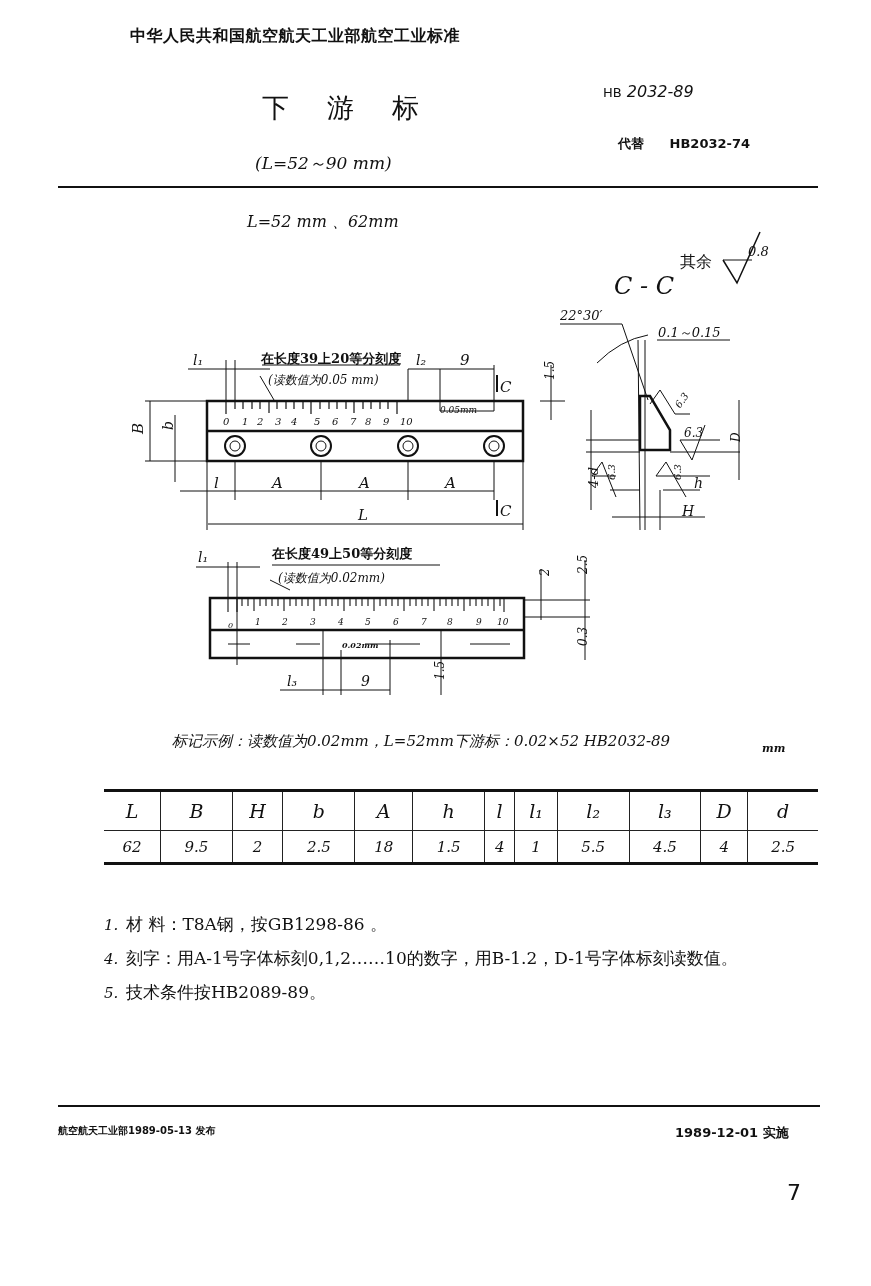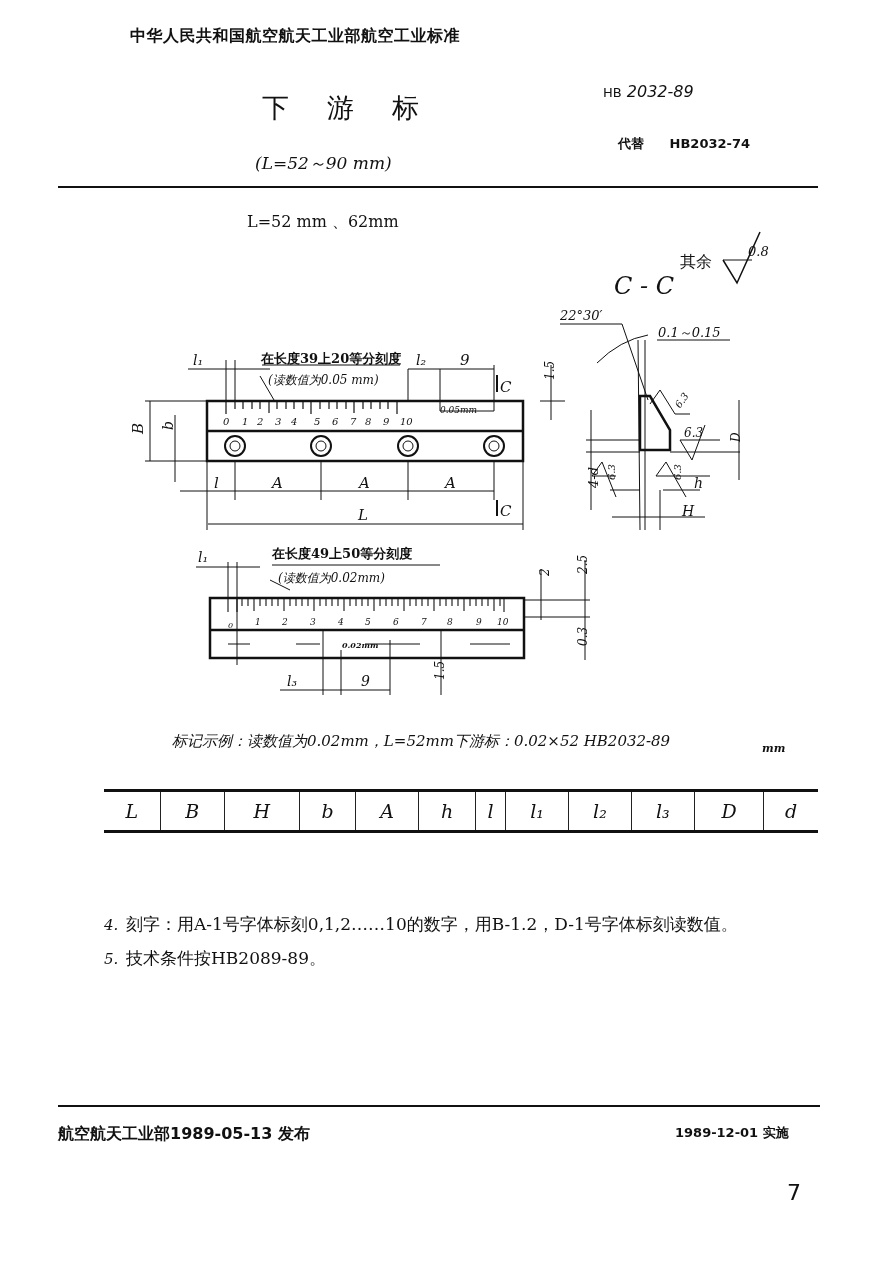--- a/index.html
+++ b/index.html
@@ -7,37 +7,37 @@
          font-family: "DejaVu Sans", sans-serif; color: #111; }
   .abs { position: absolute; white-space: nowrap; }
   .hdr { left: 130px; top: 26px; font-size: 16px; font-weight: bold; letter-spacing: 0.5px; }
   .title { left: 262px; top: 90px; font-size: 27px; font-family: "DejaVu Serif", serif; letter-spacing: 38px; }
   .subtitle { left: 255px; top: 152px; font-size: 17px; font-style: italic; font-family: "DejaVu Serif", serif; }
   .stdno { left: 603px; top: 82px; font-size: 16px; font-style: italic; }
   .stdno b { font-style: normal; font-size: 13px; font-weight: normal; }
   .replaces { left: 598px; top: 133px; font-size: 16px; font-style: italic; font-weight: bold; }
   .replaces span { font-style: normal; font-size: 13px; margin-left: 20px; }
   .rule { left: 58px; height: 0; border-top: 2px solid #111; }
-  .lengths { left: 247px; top: 212px; font-size: 16px; font-family: "DejaVu Serif", serif; }
+  .lengths { left: 247px; top: 212px; font-size: 16px; font-style: italic; font-family: "DejaVu Serif", serif; }
   .rest { left: 680px; top: 252px; font-size: 16px; font-family: "DejaVu Serif", serif; }
   .cc { left: 614px; top: 272px; font-size: 24px; font-style: italic; font-family: "DejaVu Serif", serif; }
   svg text { font-family: "DejaVu Serif", serif; font-style: italic; fill: #111; }
   .marking { left: 172px; top: 732px; font-size: 15px; font-style: italic; font-family: "DejaVu Serif", serif; }
   .unit { left: 762px; top: 742px; font-size: 11px; font-style: italic; font-weight: bold; font-family: "DejaVu Serif", serif; }
   table.spec { position: absolute; left: 104px; top: 789px; width: 714px; border-collapse: collapse;
                border-top: 3px solid #111; border-bottom: 3px solid #111;
                font-family: "DejaVu Serif", serif; font-style: italic; }
   table.spec th, table.spec td { border: 1px solid #222; text-align: center; height: 31px; padding: 0; }
   table.spec tr > *:first-child { border-left: none; }
   table.spec tr > *:last-child { border-right: none; }
   table.spec th { font-weight: normal; font-size: 19px; height: 38px; }
   table.spec td { font-size: 15px; }
   .notes { left: 104px; top: 908px; font-size: 17px; font-family: "DejaVu Serif", serif; line-height: 33px; }
   .notes div span.n { display: inline-block; width: 22px; font-style: italic; font-size: 15px; }
-  .footer-left { left: 58px; top: 1124px; font-size: 16px; font-weight: bold; }
+  .footer-left { left: 58px; top: 1124px; font-size: 10px; font-weight: bold; }
   .footer-right { left: 675px; top: 1124px; font-size: 13px; font-weight: bold; }
   .pageno { left: 787px; top: 1180px; font-size: 22px; font-family: "DejaVu Sans", sans-serif; }
 </style>
 </head>
 <body>
 
 <div class="abs hdr">中华人民共和国航空航天工业部航空工业标准</div>
 <div class="abs title">下游标</div>
 <div class="abs subtitle">(L=52～90 mm)</div>
 <div class="abs stdno">
@@ -309,24 +309,39 @@
       <th>h</th>
       <th>l</th>
       <th>l₁</th>
       <th>l₂</th>
       <th>l₃</th>
       <th>D</th>
       <th>d</th>
     </tr>
   </thead>
   <tbody>
+    <tr>
+      <td>62</td>
+      <td>9.5</td>
+      <td>2</td>
+      <td>2.5</td>
+      <td>18</td>
+      <td>1.5</td>
+      <td>4</td>
+      <td>1</td>
+      <td>5.5</td>
+      <td>4.5</td>
+      <td>4</td>
+      <td>2.5</td>
+    </tr>
   </tbody>
 </table>
 
 <div class="abs notes">
+  <div><span class="n">1.</span><span>材  料：T8A钢，按GB1298-86 。</span></div>
   <div><span class="n">4.</span><span>刻字：用A-1号字体标刻0,1,2……10的数字，用B-1.2，D-1号字体标刻读数值。</span></div>
   <div><span class="n">5.</span><span>技术条件按HB2089-89。</span></div>
 </div>
 
 <div class="abs rule" style="top:1105px;width:762px;"></div>
 <div class="abs footer-left">航空航天工业部1989-05-13  发布</div>
 <div class="abs footer-right">1989-12-01  实施</div>
 <div class="abs pageno">7</div>
 
 </body></html>

